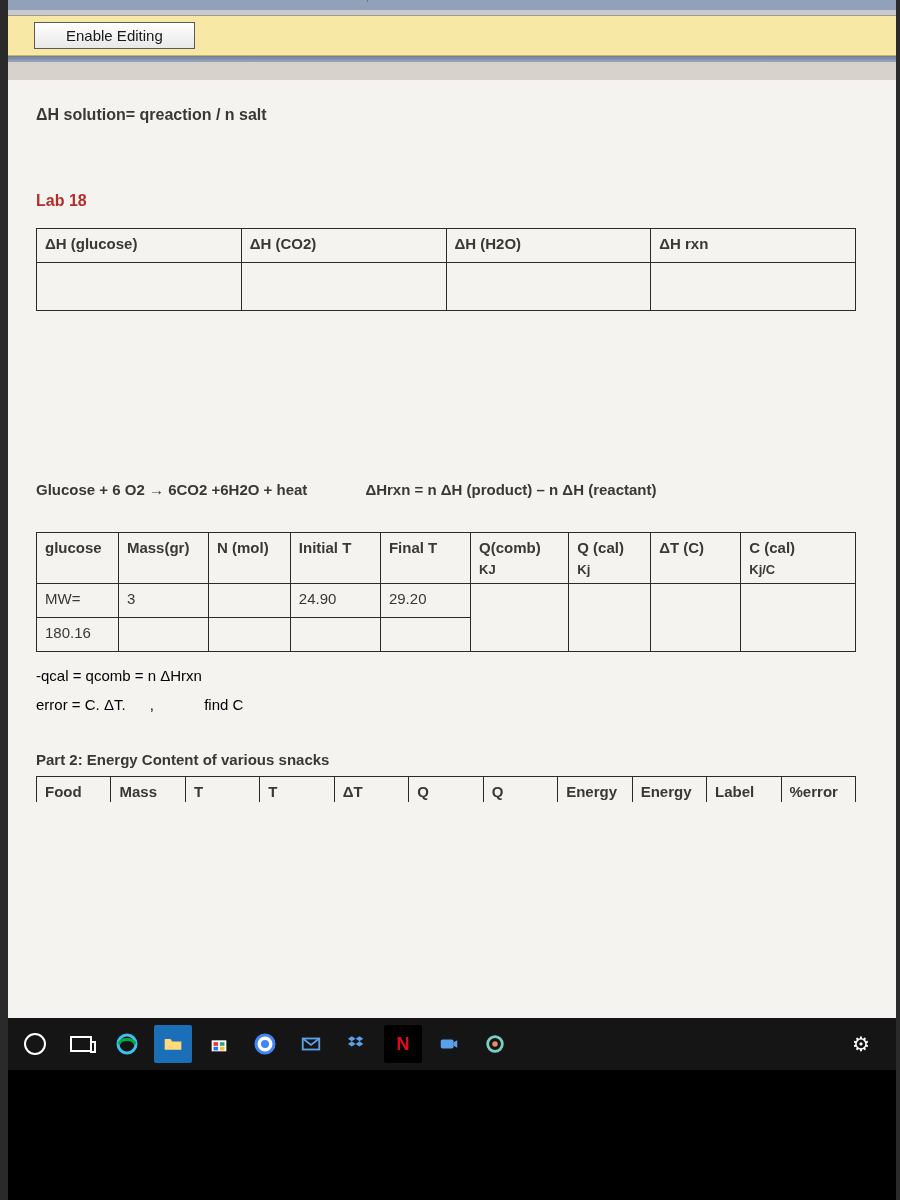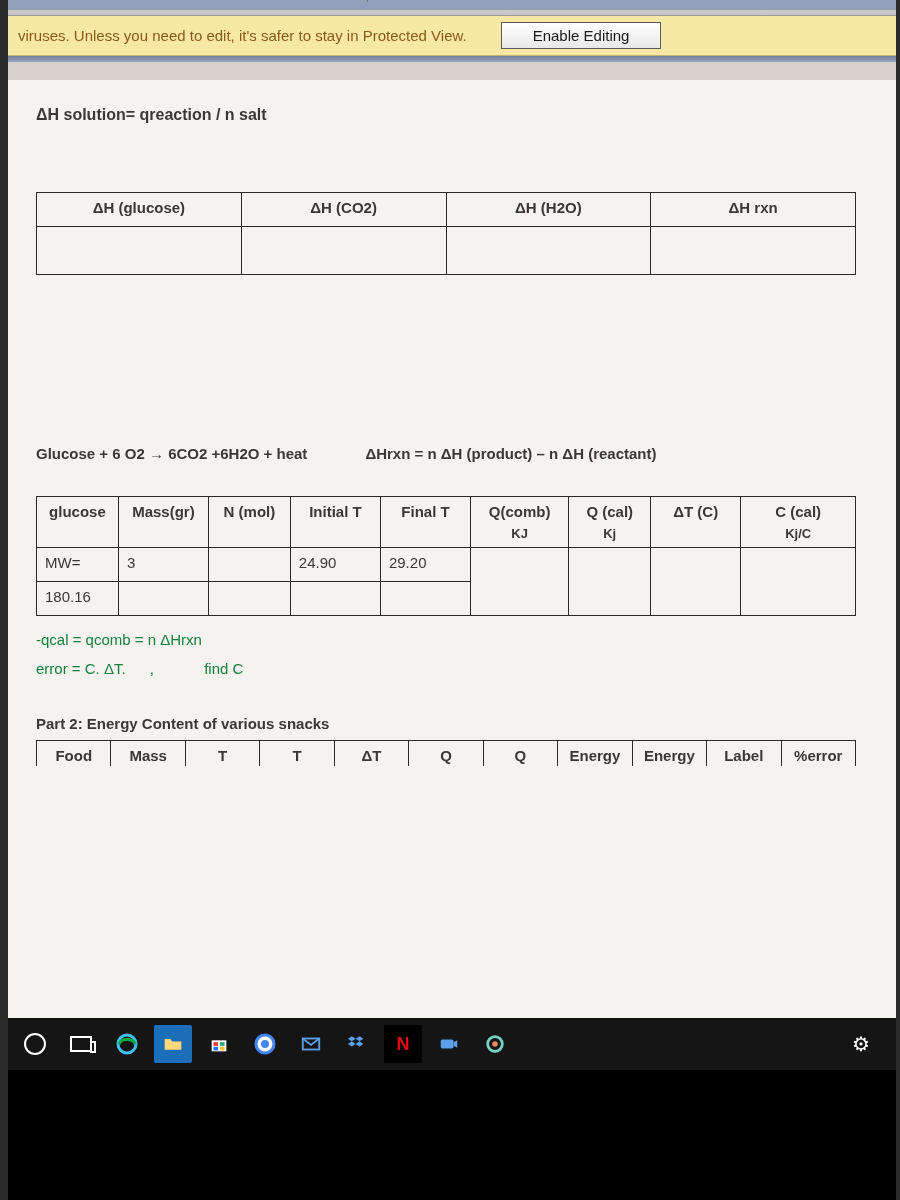--- a/index.html
+++ b/index.html
@@ -69,34 +69,34 @@
     table-layout: fixed;
   }
   table.simple td, table.simple th {
     border: 1px solid #2a2a2a;
     padding: 6px 8px;
     font-size: 15px;
     text-align: left;
     vertical-align: top;
     height: 34px;
   }
-  table.simple th { font-weight: bold; text-align: center; }
+  table.simple th { font-weight: bold; }
 
   .table1-wrap { margin-bottom: 170px; }
   .table1 tr td { height: 48px; }
 
   .eq-row { display:flex; gap:58px; font-size:15px; font-weight:bold; color:#3a3835; margin-bottom:34px; }
   .eq-left { white-space: nowrap; }
   .eq-right { flex:1; }
 
   .table2-wrap { margin-bottom: 10px; }
   .table2 th { height: 60px; }
   .sub-unit { font-size: 13px; font-weight: bold; display:block; margin-top: 6px; }
 
-  .post-eq { font-size: 15px; color:#15803d; margin-top: 8px; line-height: 1.9; }
+  .post-eq { font-size: 15px; color:#000000; margin-top: 8px; line-height: 1.9; }
   .post-eq .comma { margin: 0 20px; }
   .findc { display:inline-block; margin-left: 26px; }
 
   .part2-title { font-size: 15px; font-weight: bold; color:#3a3835; margin-top: 32px; margin-bottom: 8px; }
 
   .table3-wrap { overflow:hidden; height: 26px; }
   .table3 th { font-size: 13px; height: 22px; }
 
   
   .taskbar {
@@ -137,31 +137,31 @@
 </head>
 <body>
 
 <div class="outer-frame">
   <div class="ribbon-tabs">
     <span class="help-frag">Help</span>
   </div>
   <div class="ribbon-bottom"></div>
 
   <div class="protected-bar">
-    <span class="msg">viruses. Unless you need to edit, it's safer to stay in Protected View.</span>
     <button class="enable-btn">Enable Editing</button>
   </div>
 
   <div class="shadow-sep"></div>
 
   <div class="doc-wrap">
     <div class="page">
 
       <div class="formula">ΔH solution= qreaction / n salt</div>
 
+      <div class="lab-title">Lab 18</div>
 
 
       <div class="table1-wrap">
         <table class="simple table1">
           <tbody>
               <tr>
             <th>ΔH (glucose)</th>
             <th>ΔH (CO2)</th>
             <th>ΔH (H2O)</th>
             <th>ΔH rxn</th>

